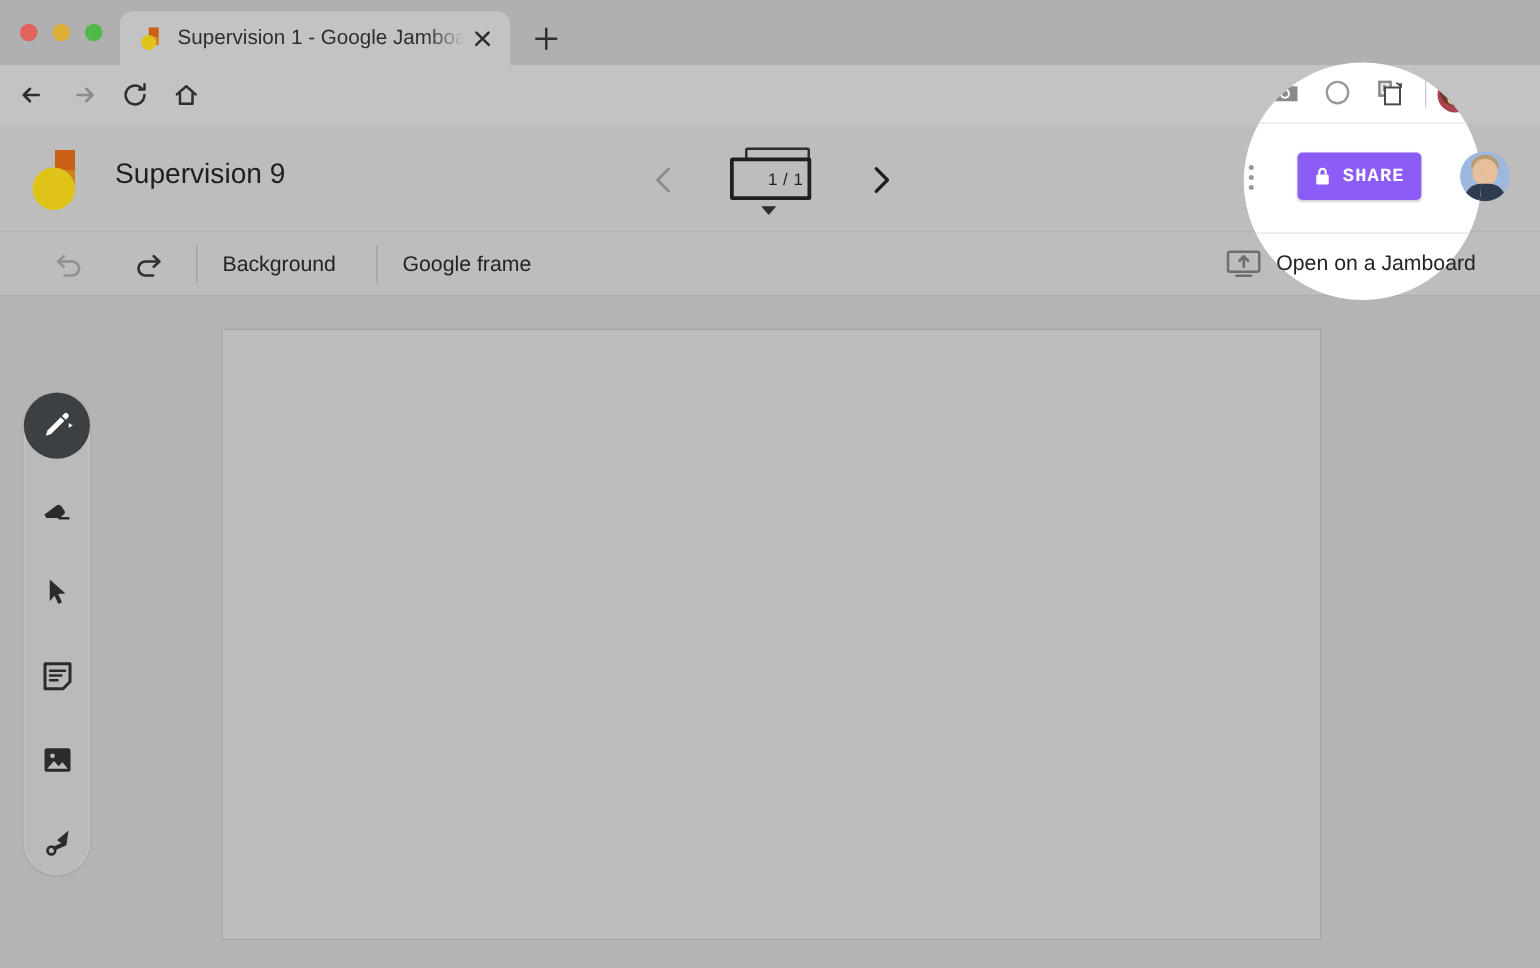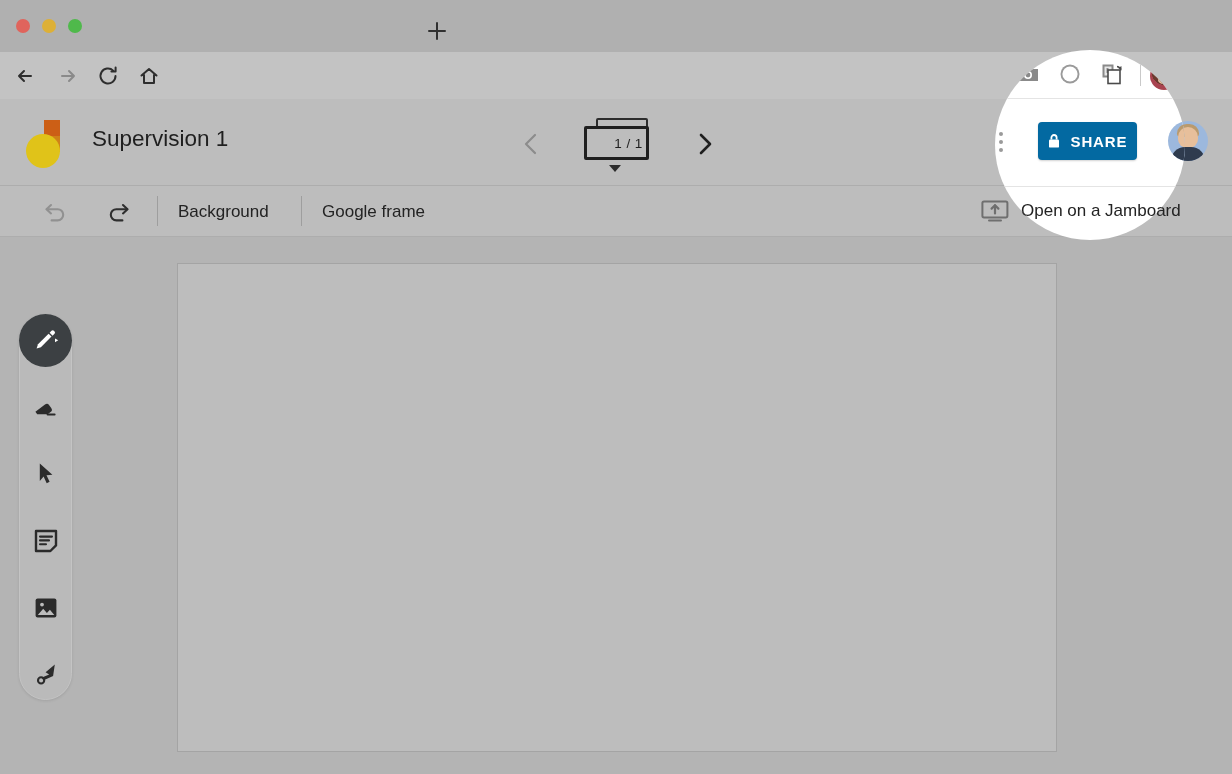--- a/index.html
+++ b/index.html
@@ -120,23 +120,24 @@
   }
   .frame-caret {
     position: absolute; left: 99px; top: 47px; width: 0; height: 0;
     border-left: 6px solid transparent; border-right: 6px solid transparent;
     border-top: 7px solid #2d2d2d;
   }
 
   .header-kebab { position: absolute; left: 999px; top: 132px; }
   .share-btn {
     position: absolute; left: 1038px; top: 122px; width: 99px; height: 38px;
-    background: #0369a1; border-radius: 4px;
+    background: #8b5cf6; border-radius: 4px;
     display: flex; align-items: center; justify-content: center; gap: 9px;
     box-shadow: 0 1px 2px rgba(0,0,0,.18);
+    font-family: Liberation Mono, monospace;
   }
   .share-lock { width: 14px; height: 16px; position: relative; flex: 0 0 auto; }
   .share-label { font-size: 15px; color: #fff; font-weight: bold; letter-spacing: 0.9px; }
   .jam-avatar {
     position: absolute; left: 1168px; top: 121px; width: 40px; height: 40px;
     border-radius: 50%; overflow: hidden; background: #9cb8dd;
   }
   .jam-avatar .hair { position: absolute; left: 9px; top: 3px; width: 22px; height: 13px; border-radius: 11px 11px 4px 4px; background: #b99a6e; }
   .jam-avatar .face { position: absolute; left: 10px; top: 6px; width: 20px; height: 21px; border-radius: 10px 10px 9px 9px; background: #e7bf9b; }
   .jam-avatar .body { position: absolute; left: 3px; top: 26px; width: 34px; height: 16px; border-radius: 14px 14px 0 0; background: #2f3b4e; }
@@ -189,20 +190,31 @@
 
 <div id="root">
 
   <div class="tabstrip">
     <div class="traffic">
       <span class="dot red"></span>
       <span class="dot yellow"></span>
       <span class="dot green"></span>
     </div>
 
+    <div class="tab">
+      <span class="tab-favicon">
+        <svg width="20" height="20" viewBox="0 0 20 20">
+          <rect x="9" y="1" width="8" height="8" fill="#cc5f16"></rect>
+          <rect x="9" y="9" width="8" height="6" fill="#d08218"></rect>
+          <circle cx="9" cy="13" r="6" fill="#e0c319"></circle>
+        </svg>
+      </span>
+      <span class="tab-title">Supervision 1 - Google Jamboa</span>
+      <span class="tab-close"></span>
+    </div>
 
     <div class="newtab"></div>
   </div>
 
   <div class="omnirow">
     <span class="navbtn" style="left:12px">
       <svg width="28" height="28" viewBox="0 0 28 28">
         <path d="M19 14H7M12 9l-5 5 5 5" fill="none" stroke="#2e2e2e" stroke-width="2" stroke-linecap="round" stroke-linejoin="round"></path>
       </svg>
     </span>
@@ -295,21 +307,21 @@
       </span>
   </div>
 
   <div class="jam-header"></div>
 
   <div class="jam-logo">
     <span class="barA"></span>
       <span class="barB"></span>
       <span class="circle"></span>
   </div>
-  <div class="jam-title">Supervision 1</div>
+  <div class="jam-title">Supervision 9</div>
 
   <div class="frame-nav">
     <span class="arrow-prev">
       <svg width="28" height="28" viewBox="0 0 28 28">
         <path d="M17 5l-9 9 9 9" fill="none" stroke="#8c8c8c" stroke-width="2.2" stroke-linecap="round" stroke-linejoin="round"></path>
       </svg>
     </span>
     <span class="frame-chip">
       <span class="back"></span>
       <span class="front">1 / 1</span>

